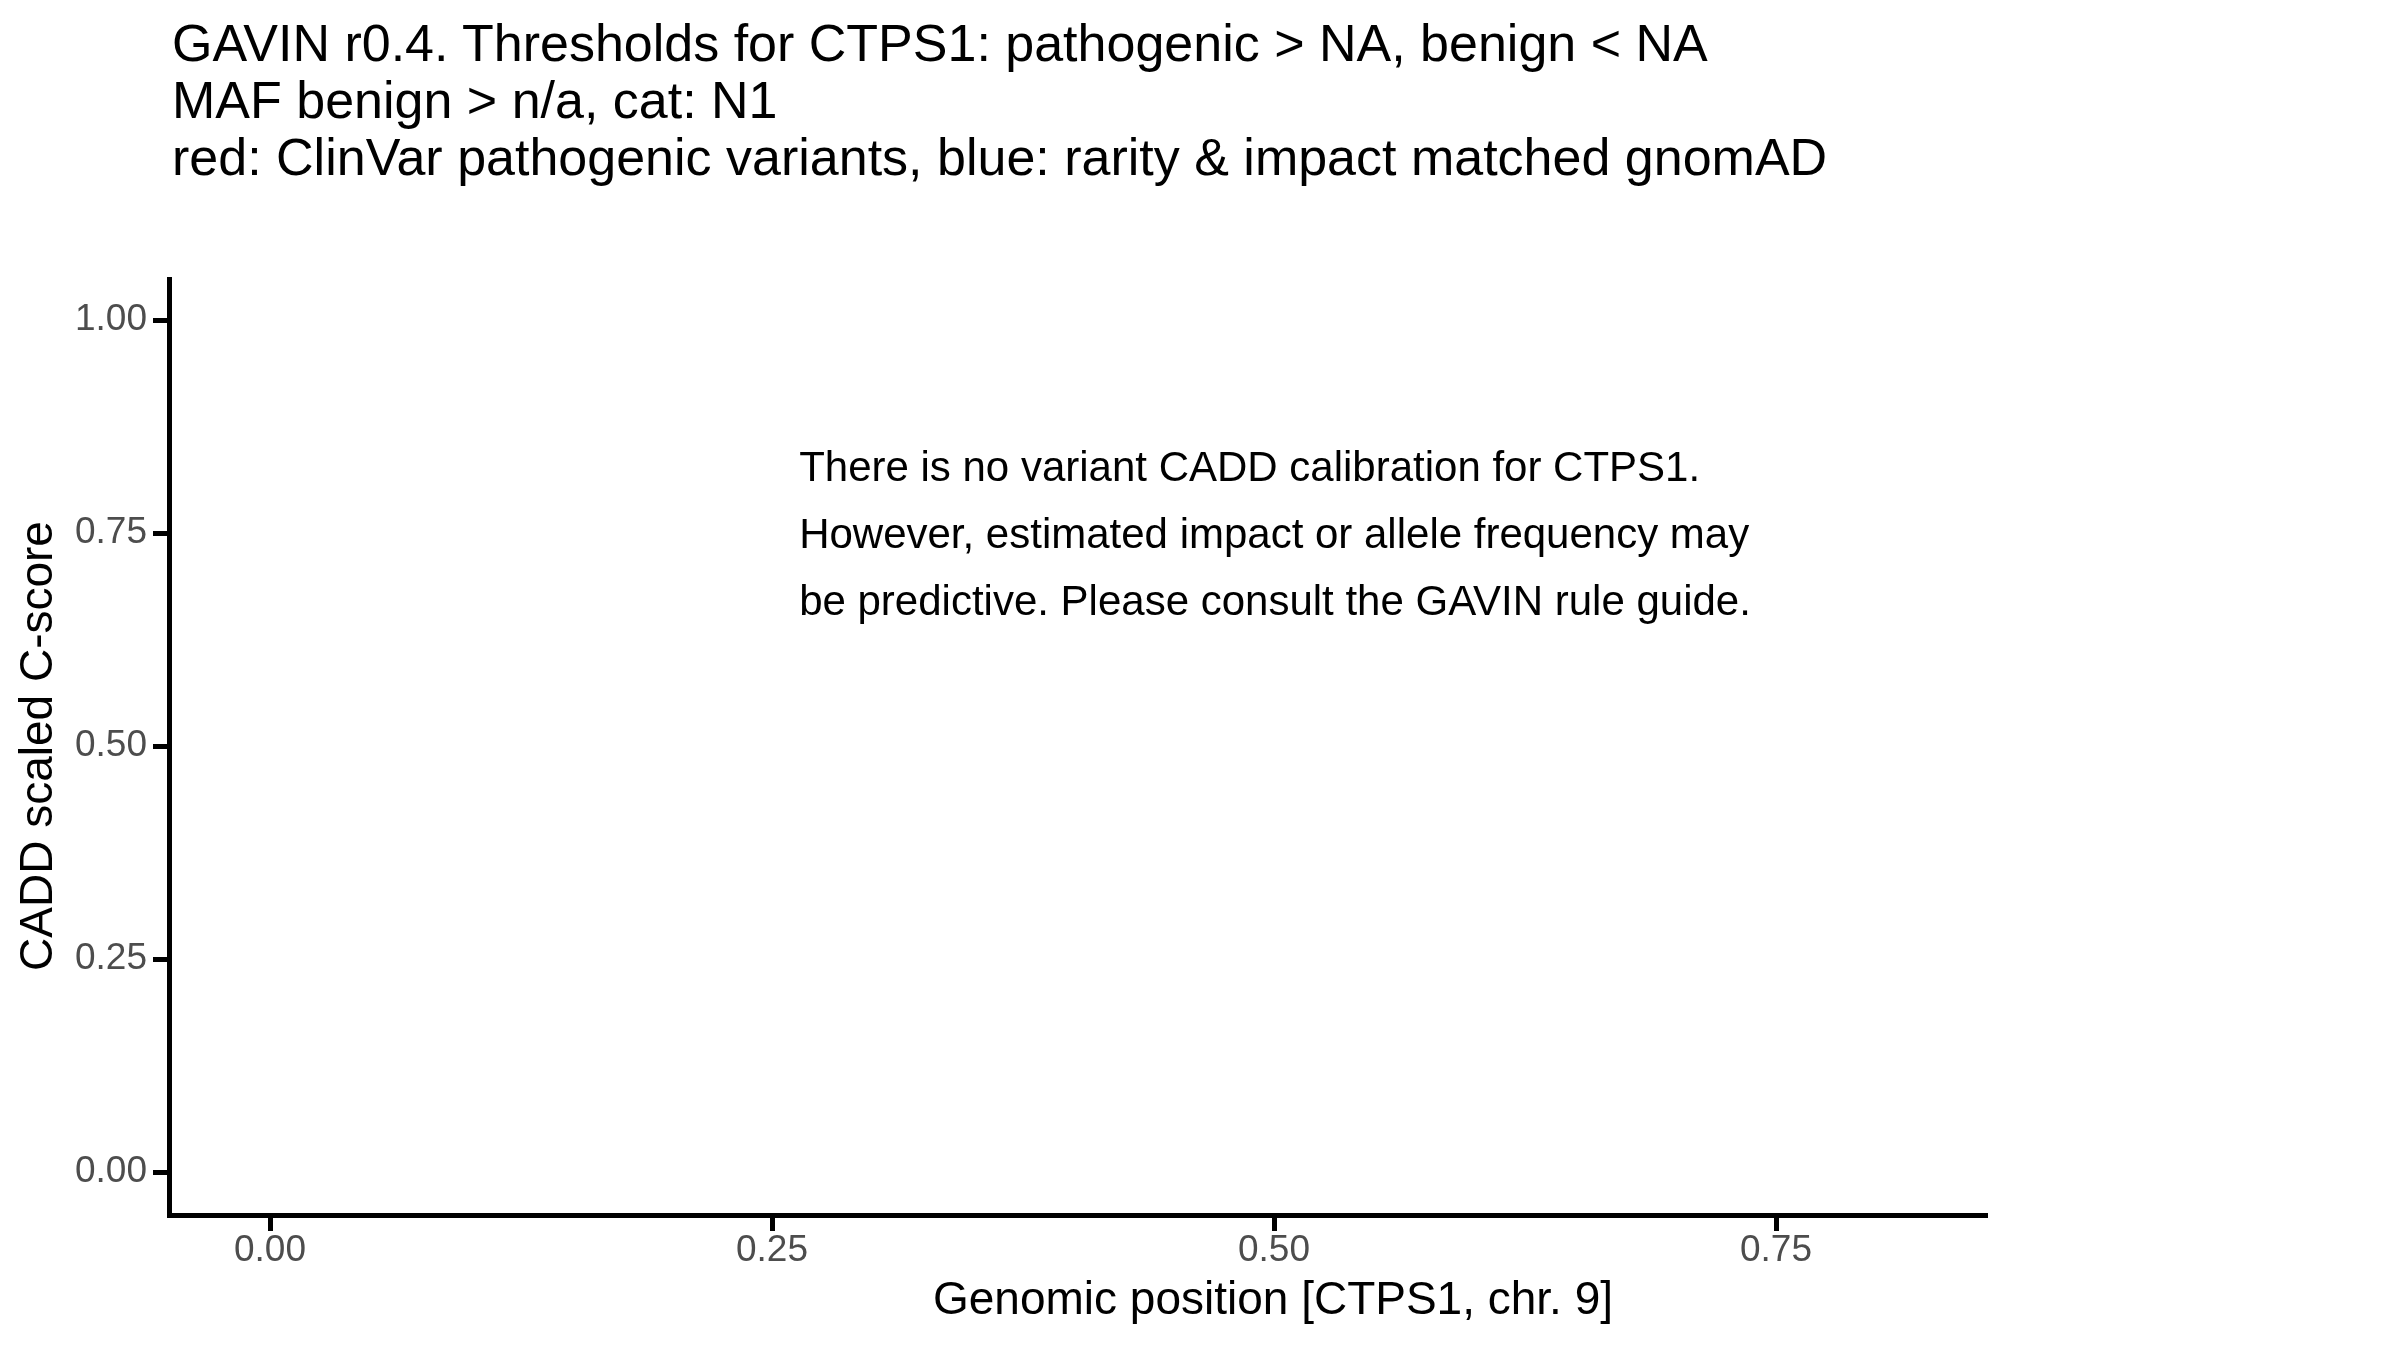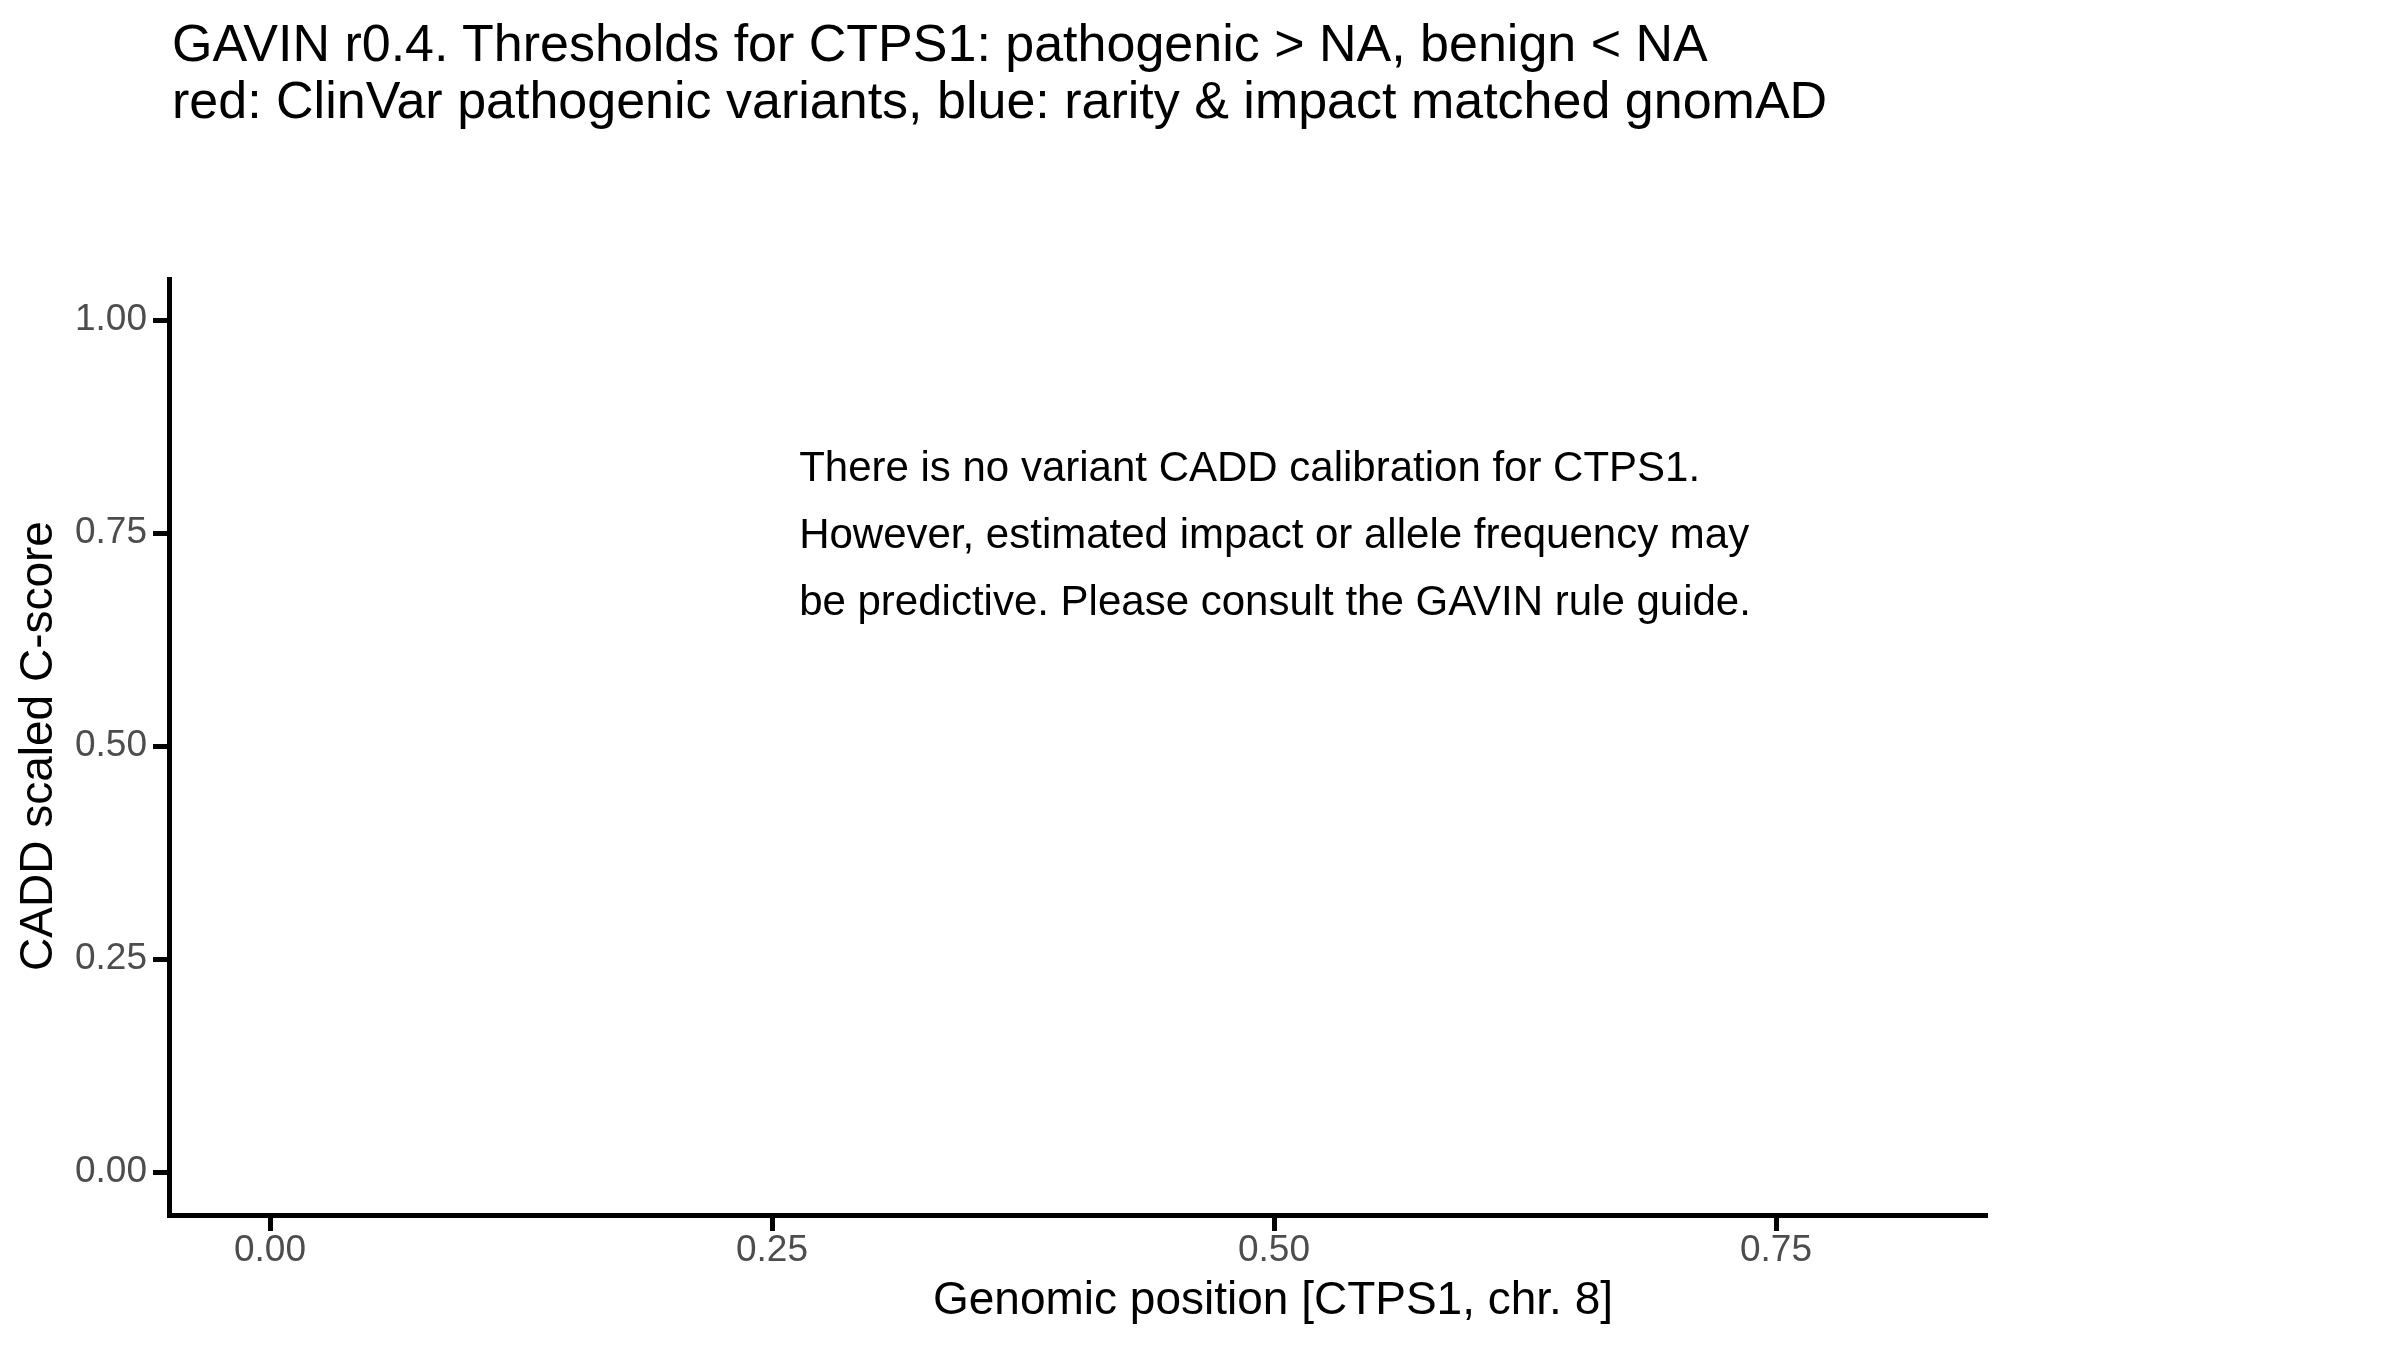--- a/index.html
+++ b/index.html
@@ -86,20 +86,21 @@
     white-space: nowrap;
   }
 </style>
 </head>
 <body>
 
 <div class="fig">
 
   <div class="plot-title">
     <div>GAVIN r0.4. Thresholds for CTPS1: pathogenic &gt; NA, benign &lt; NA</div>
+    <div>MAF benign &gt; n/a, cat: N1</div>
     <div>red: ClinVar pathogenic variants, blue: rarity &amp; impact matched gnomAD</div>
   </div>
 
   <div class="annotation">
     <div>There is no variant CADD calibration for CTPS1.</div>
     <div>However, estimated impact or allele frequency may</div>
     <div>be predictive. Please consult the GAVIN rule guide.</div>
   </div>
 
   <div class="axis-line y-axis-line"></div>
@@ -122,16 +123,16 @@
   <div class="tick-mark xtick-mark xm2"></div>
   <div class="tick-mark xtick-mark xm3"></div>
   <div class="tick-mark xtick-mark xm4"></div>
 
   <div class="xtick-label xl0">0.00</div>
   <div class="xtick-label xl1">0.25</div>
   <div class="xtick-label xl2">0.50</div>
   <div class="xtick-label xl3">0.75</div>
   <div class="xtick-label xl4">1.00</div>
 
-  <div class="x-axis-title">Genomic position [CTPS1, chr. 8]</div>
+  <div class="x-axis-title">Genomic position [CTPS1, chr. 9]</div>
   <div class="y-axis-title">CADD scaled C-score</div>
 
 </div>
 
 </body></html>

